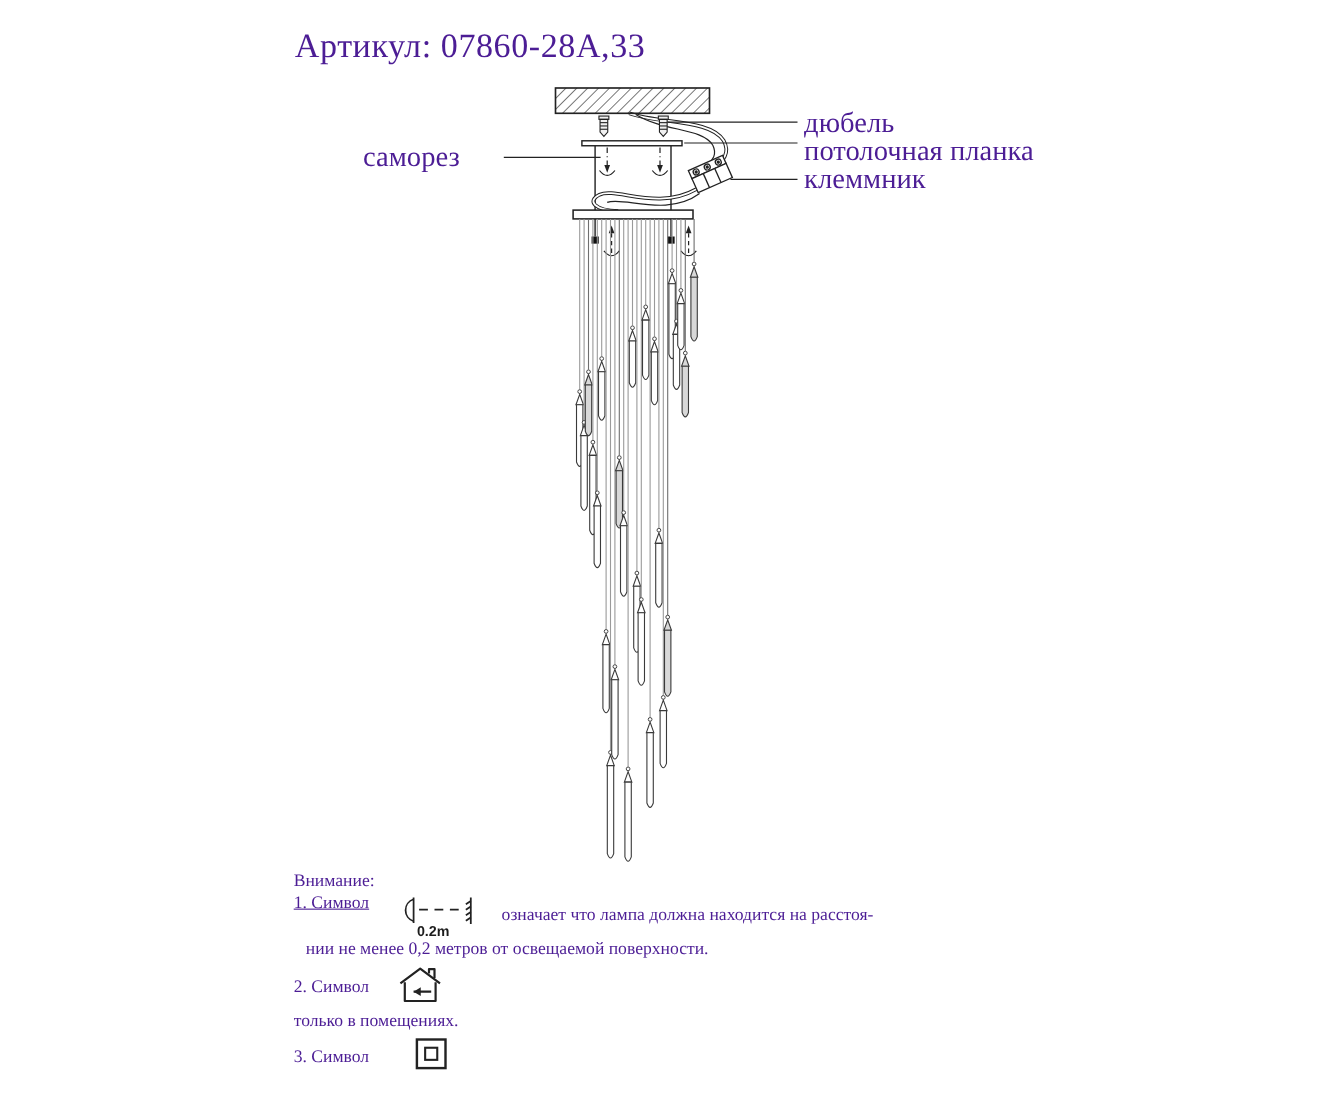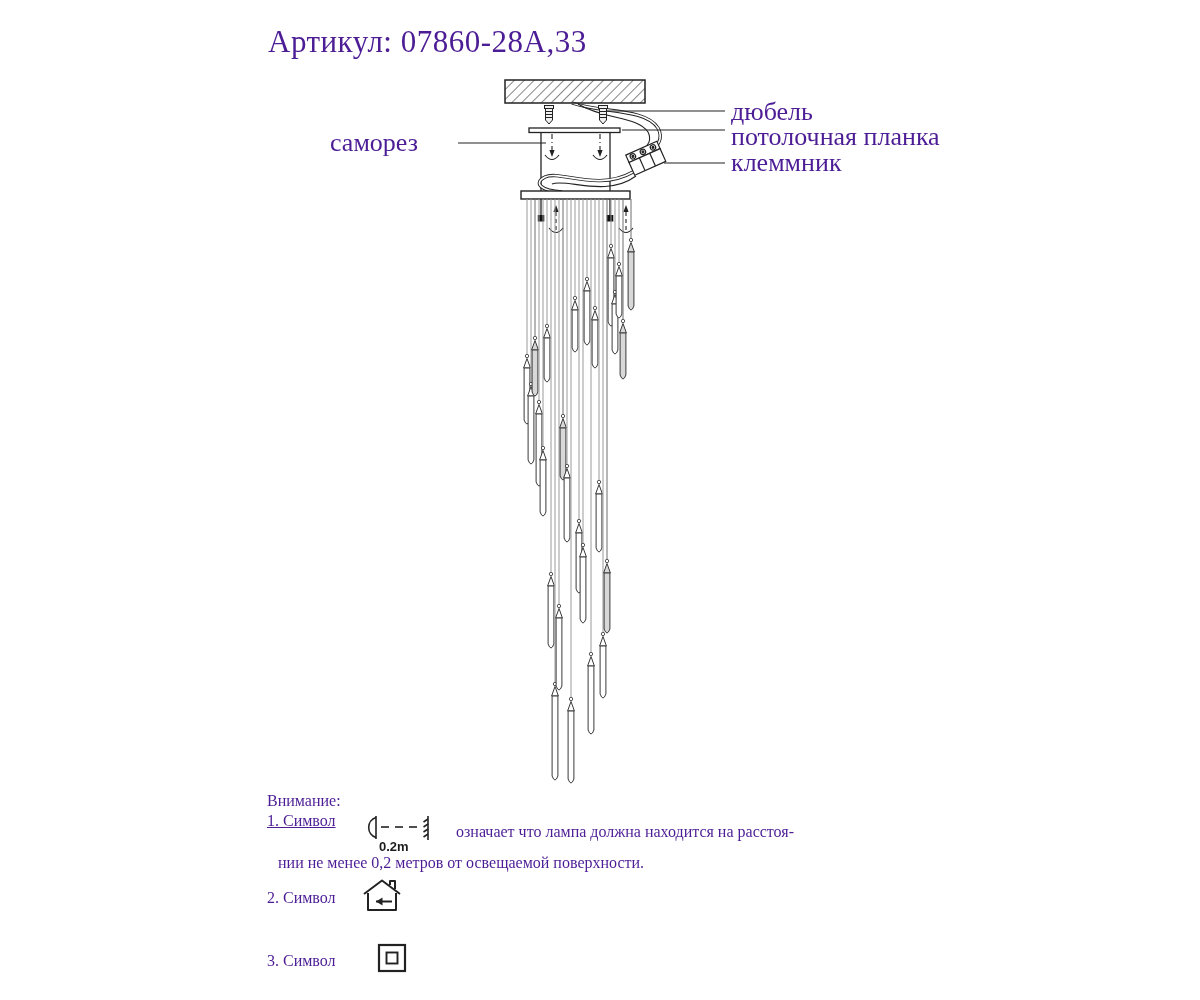--- a/index.html
+++ b/index.html
@@ -318,20 +318,21 @@
   <div class="note n-i2a">2. Символ</div>
   <svg class="sym sym2" width="42" height="38" viewBox="0 0 42 38">
     <g stroke="#222" stroke-width="2" fill="none" stroke-linejoin="round">
       <path d="M 3 17 L 21 3.5 L 39 17"></path>
       <path d="M 29 8 L 29 4 L 34 4 L 34 12"></path>
       <path d="M 7 16 L 7 33 L 35 33 L 35 16"></path>
       <line x1="31" y1="24.5" x2="15" y2="24.5"></line>
     </g>
     <polygon points="15,24.5 21.5,20.5 21.5,28.5" fill="#222"></polygon>
   </svg>
+  <div class="note n-i2l2">только в помещениях.</div>
 
   <div class="note n-i3a">3. Символ</div>
   <svg class="sym sym3" width="30" height="30" viewBox="0 0 30 30">
     <rect x="2" y="2" width="26" height="26" fill="none" stroke="#222" stroke-width="2.2"></rect>
     <rect x="9.5" y="9.5" width="11" height="11" fill="none" stroke="#222" stroke-width="1.9"></rect>
   </svg>
 
 </div>
 
 </body></html>

